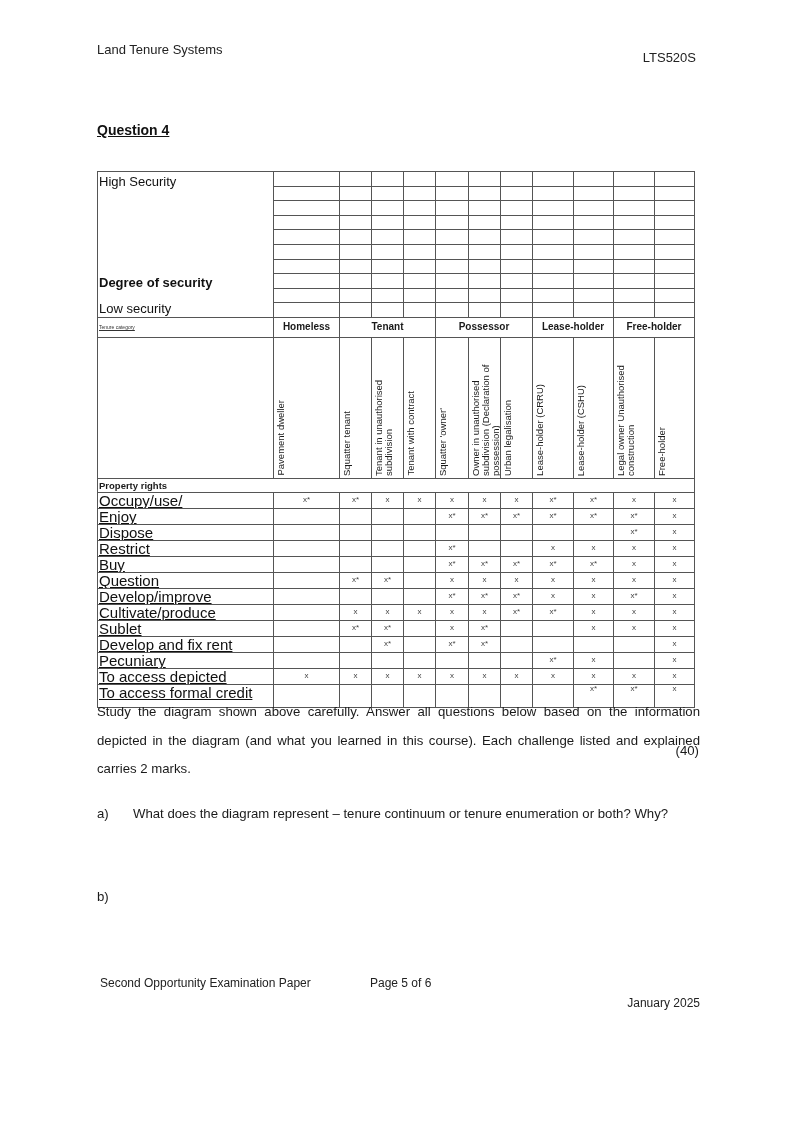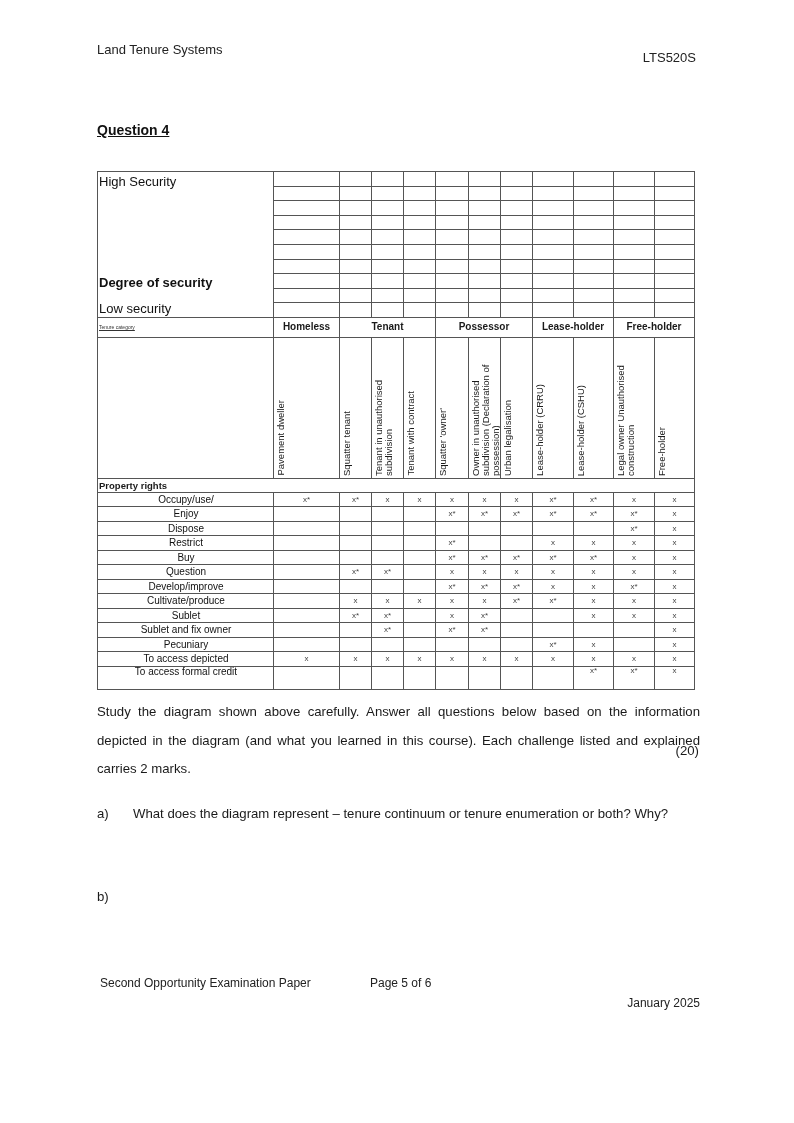--- a/index.html
+++ b/index.html
@@ -14,21 +14,21 @@
 
   .sec-label { position:absolute; font-size:13px; color:#111; }
   .secgrid td { height:13.6px; }
   .cat-row td { height:19px; text-align:center; vertical-align:middle; font-weight:bold; font-size:10px; }
   .tenurecat { font-size:5px; text-decoration:underline; color:#333; display:block; padding:2px 1px; font-weight:normal; text-align:left; }
   .rot-row td { height:140px; position:relative; }
   .rot-inner { position:absolute; bottom:2px; left:2px; writing-mode:vertical-rl; transform:rotate(180deg);
                font-size:9.5px; line-height:10px; max-height:136px; }
   .pr-head td { height:13px; font-weight:bold; vertical-align:middle; padding-left:1px; }
   .pr-row td { height:13.5px; text-align:center; vertical-align:middle; font-size:8px; color:#444; }
-  .pr-row td.lbl { text-align:center; padding-left:1px; font-size:10px; color:#111; }
+  .pr-row td.lbl { text-align:left; padding-left:1px; font-size:15px; color:#111;text-decoration:underline; }
   .pr-row.tall td { height:22px; vertical-align:top; }
 
   .para { position:absolute; left:97px; width:603px; font-size:13.2px; line-height:28.5px; color:#1a1a1a; text-align:justify; }
   .marks { position:absolute; right:95px; font-size:13.2px; }
   .q { position:absolute; left:97px; width:603px; font-size:13.2px; line-height:28.5px; }
   .q .lt { position:absolute; left:0; top:0; }
   .q .qt { position:absolute; left:36px; right:0; top:0; text-align:justify; }
   .footer { position:absolute; top:976px; font-size:12px; color:#222; }
 </style>
 </head>
@@ -358,21 +358,21 @@
         <td></td>
         <td>x</td>
         <td>x*</td>
         <td></td>
         <td></td>
         <td>x</td>
         <td>x</td>
         <td>x</td>
       </tr>
       <tr class="pr-row">
-        <td class="lbl">Sublet and fix owner</td>
+        <td class="lbl">Develop and fix rent</td>
         <td></td>
         <td></td>
         <td>x*</td>
         <td></td>
         <td>x*</td>
         <td>x*</td>
         <td></td>
         <td></td>
         <td></td>
         <td></td>
@@ -421,21 +421,21 @@
         <td>x</td>
       </tr>
     </tbody>
 </table>
 
 <div class="sec-label" style="left:99px;top:174px;">High Security</div>
 <div class="sec-label" style="left:99px;top:231px;font-weight:bold;margin-top:44px;">Degree of security</div>
 <div class="sec-label" style="left:99px;top:301px;">Low security</div>
 
 <div class="para" style="top:698px;">Study the diagram shown above carefully. Answer all questions below based on the information depicted in the diagram (and what you learned in this course). Each challenge listed and explained carries 2 marks.</div>
-<div class="marks" style="top:743px;">(20)</div>
+<div class="marks" style="top:743px;">(40)</div>
 
 <div class="q" style="top:800px;height:60px;">
   <span class="lt">a)</span>
   <span class="qt">What does the diagram represent – tenure continuum or tenure enumeration or both? Why?</span>
 </div>
 <div class="q" style="top:883px;height:60px;">
   <span class="lt">b)</span>
 </div>
 
 <div class="footer" style="left:100px;">Second Opportunity Examination Paper</div>

